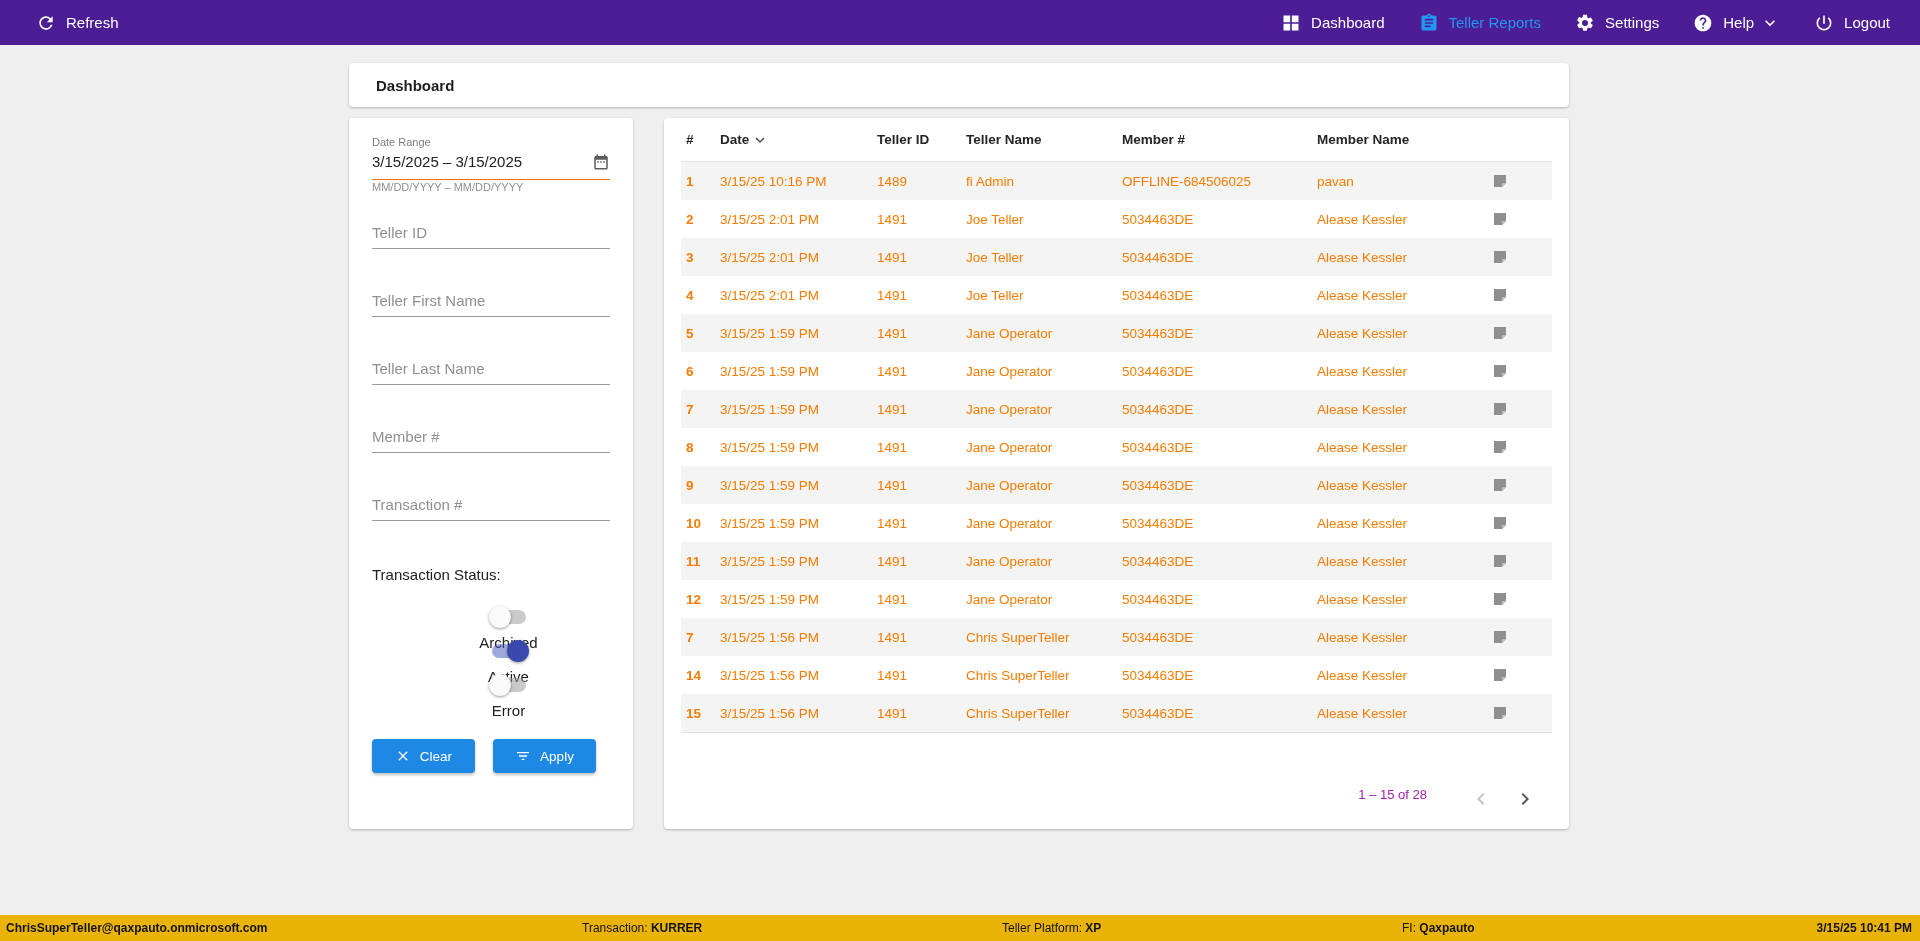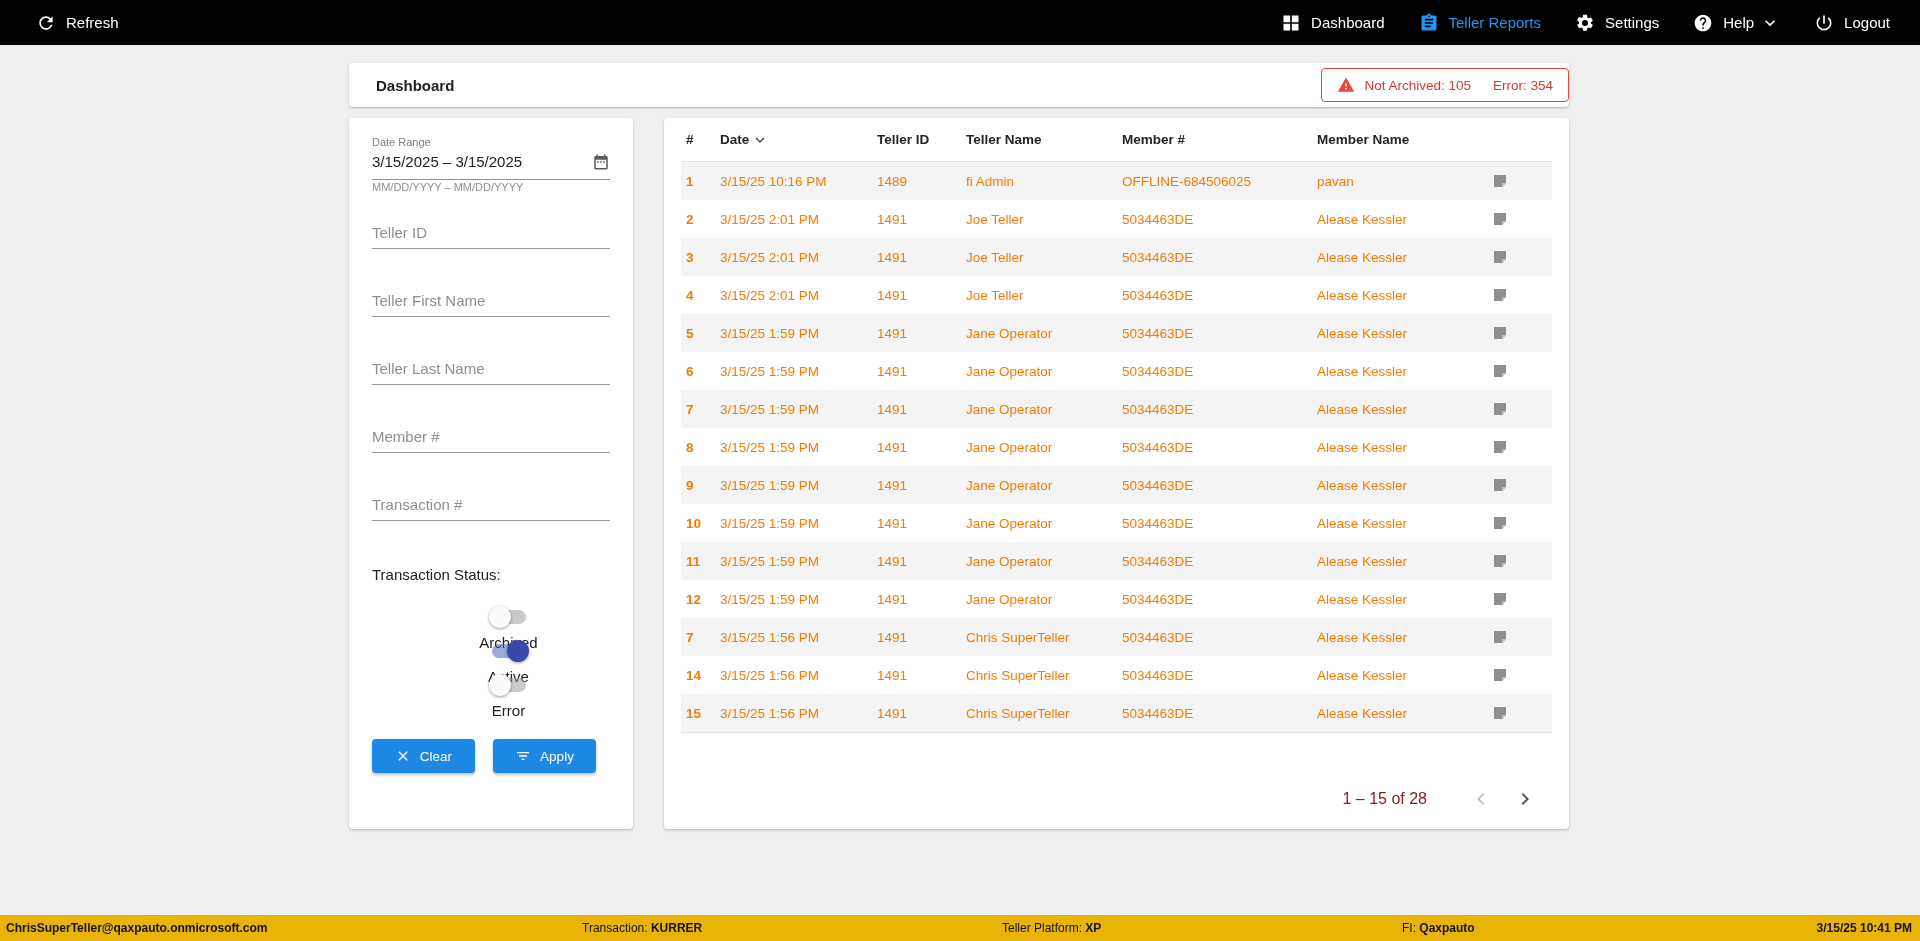--- a/index.html
+++ b/index.html
@@ -6,21 +6,21 @@
   html, body { width:1920px; height:941px; }
   body {
     font-family:"Liberation Sans", sans-serif;
     background:#efefef;
     overflow:hidden;
     position:relative;
   }
 
   
   .topbar {
-    height:45px; background:#000000; color:#fff;
+    height:45px; background:#4c1d95; color:#fff;
     display:flex; align-items:center; justify-content:space-between;
     padding:0 30px 0 36px;
   }
   .nav-item {
     display:flex; align-items:center; gap:10px;
     font-size:15px; color:#fff; cursor:pointer; white-space:nowrap;
   }
   .nav-item svg { width:20px; height:20px; fill:#fff; flex:none; }
   .nav-item.active { color:#2196f3; }
   .nav-item.active svg { fill:#2196f3; }
@@ -108,22 +108,22 @@
   .th-date svg { width:18px; height:18px; fill:#4a4a4a; }
   .trow { height:38px; font-size:13.5px; color:#f57c00; cursor:pointer; }
   .trow.odd { background:#f4f4f4; }
   .trow .num { font-weight:700; }
   .tbody { border-bottom:1px solid #e3e3e3; }
   .note-cell { display:flex; align-items:center; }
   .note-cell svg { width:16px; height:16px; cursor:pointer; }
 
   .pagination {
     position:absolute; right:32px; bottom:18px;
-    display:flex; align-items:center;
-    font-size:16px; color:#7f1d1d;
+    display:flex; align-items:flex-start;
+    font-size:13px; color:#a21caf;
   }
   .pagination .range { margin-right:42px; }
   .pagination svg { width:24px; height:24px; cursor:pointer; }
   .pagination .prev { fill:#c4c4c4; margin-right:20px; }
   .pagination .next { fill:#565656; }
 
   
   .statusbar {
     position:fixed; left:0; bottom:0; width:1920px; height:26px;
     background:#eab308; font-size:12px; color:#141414; line-height:26px;
@@ -181,28 +181,20 @@
       <span>Logout</span>
     </div>
   </nav>
 </header>
 
 <main class="content">
   <div class="container">
 
     <div class="card header-card">
       <span class="page-title">Dashboard</span>
-      <div class="alert-badge">
-        <svg viewBox="0 0 24 24">
-            <path d="M1 21h22L12 2 1 21zm12-3h-2v-2h2v2zm0-4h-2v-4h2v4z"></path>
-          </svg>
-        <span>Not Archived: 105</span>
-        <span class="sep"></span>
-        <span>Error: 354</span>
-      </div>
     </div>
 
     <div class="body-row">
 
       <aside class="card filter-card">
         <div class="field-label">Date Range</div>
         <div class="date-row">
           <span class="date-value">3/15/2025 – 3/15/2025</span>
           <svg viewBox="0 0 24 24">
               <path d="M9 11H7v2h2v-2zm4 0h-2v2h2v-2zm4 0h-2v2h2v-2zm2-7h-1V2h-2v2H8V2H6v2H5c-1.11 0-1.99.9-1.99 2L3 20c0 1.1.89 2 2 2h14c1.1 0 2-.9 2-2V6c0-1.1-.9-2-2-2zm0 16H5V9h14v11z"></path>

